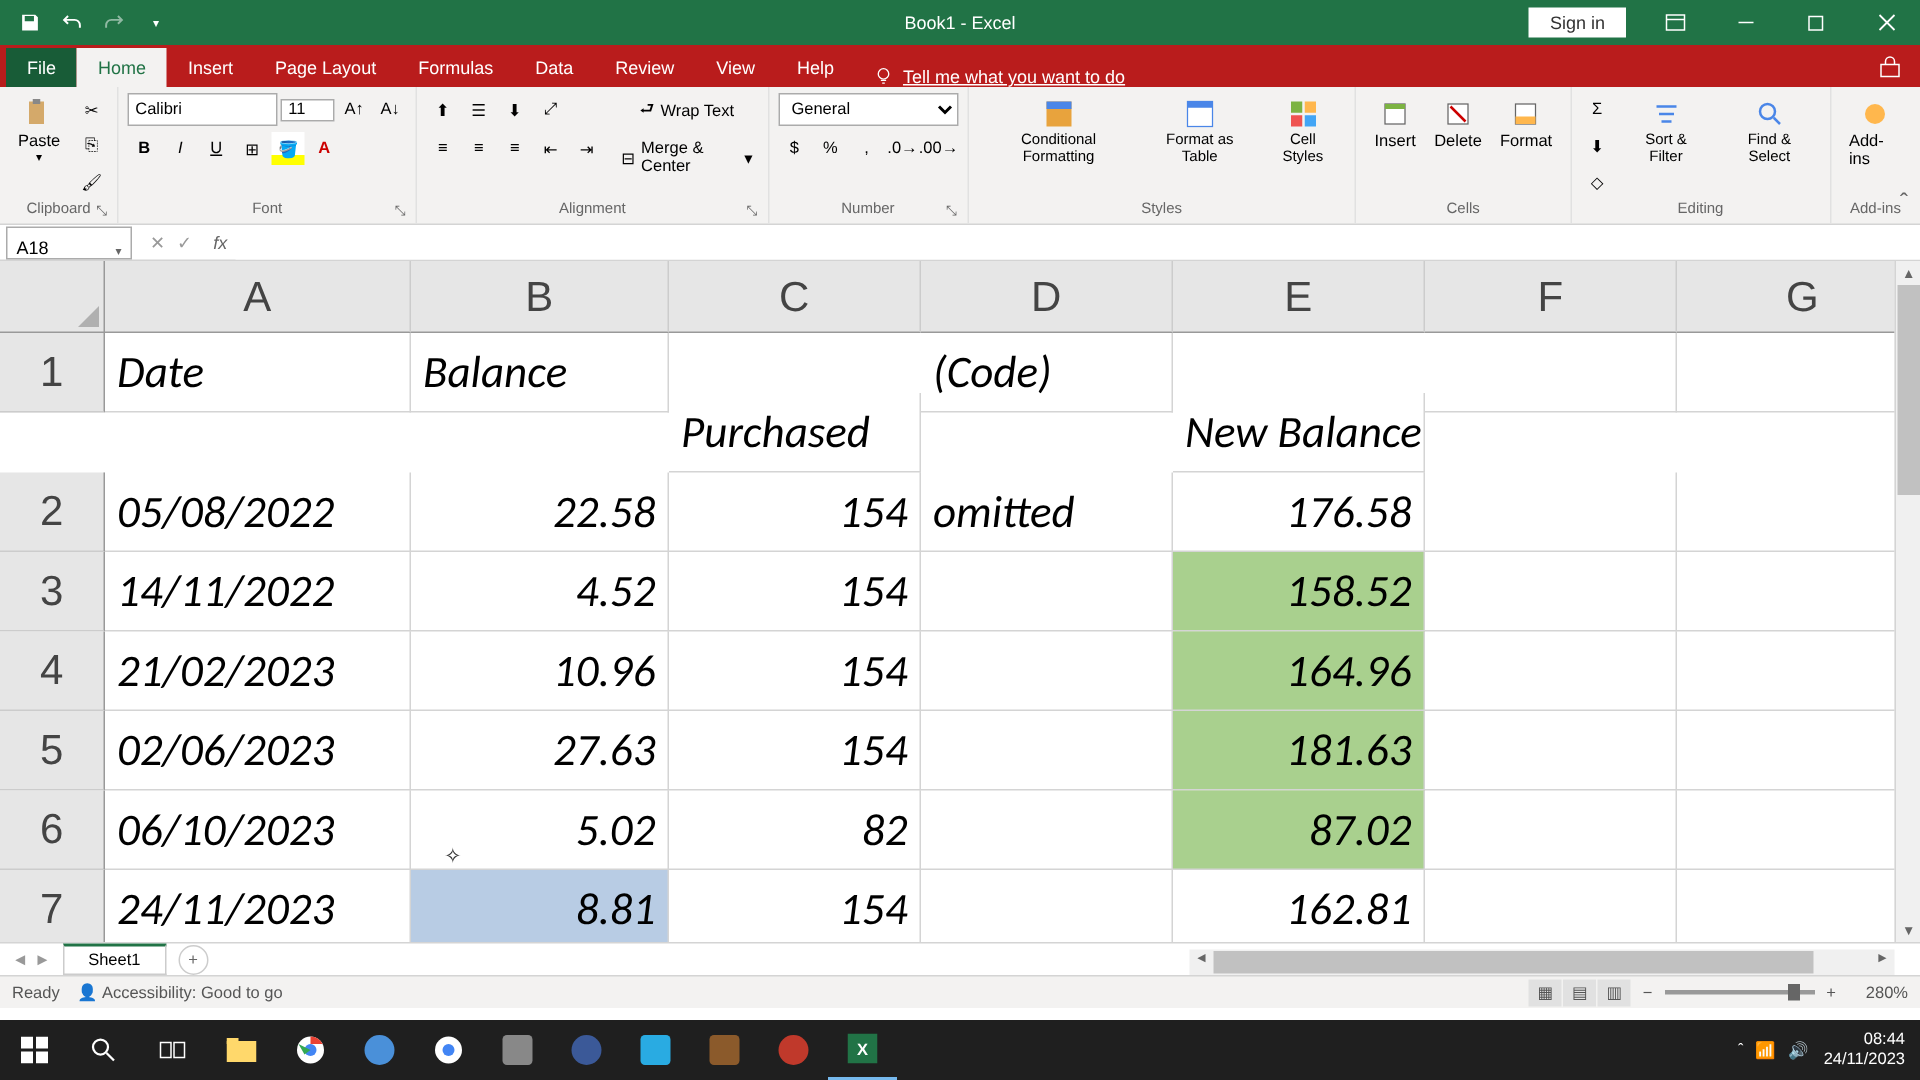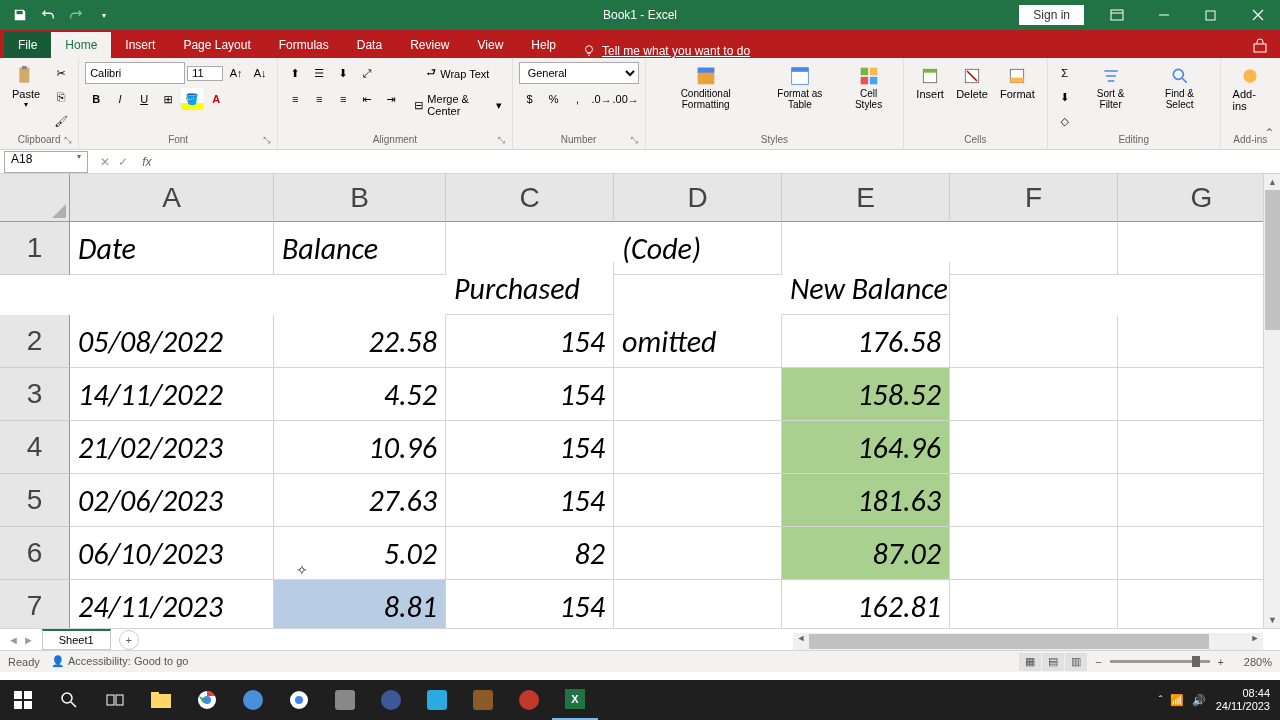--- a/index.html
+++ b/index.html
@@ -32,21 +32,21 @@
 .big-btn { display: flex; flex-direction: column; align-items: center; padding: 4px 6px; font-size: 11px; cursor: pointer; min-width: 40px; }
 .big-btn svg { width: 20px; height: 20px; margin-bottom: 2px; }
 .font-name { width: 100px; height: 22px; border: 1px solid #ababab; background: #fff; font-size: 11px; padding: 0 4px; }
 .font-size { width: 36px; height: 15px; border: 1px solid #ababab; background: #fff; font-size: 11px; padding: 0 4px; }
 .small-icon-btn { width: 22px; height: 22px; display: flex; align-items: center; justify-content: center; cursor: pointer; font-size: 11px; }
 .dialog-launcher { position: absolute; bottom: 2px; right: 2px; width: 12px; height: 12px; font-size: 9px; color: #666; cursor: pointer; }
 .collapse-ribbon { position: absolute; right: 8px; bottom: 4px; cursor: pointer; color: #666; }
 
 
 .formula-row { height: 24px; background: #fff; border-bottom: 1px solid #d4d4d4; display: flex; align-items: center; }
-.name-box { width: 84px; height: 22px; border: 1px solid #ababab; margin: 16px 4px; font-size: 12px; padding: 0 6px; display: flex; align-items: flex-start; justify-content: space-between; }
+.name-box { width: 84px; height: 22px; border: 1px solid #ababab; margin: 16px 4px; font-size: 12px; padding: 0 6px; display: flex; align-items: flex-end; justify-content: space-between; }
 .fx-btns { display: flex; gap: 8px; padding: 0 8px; color: #999; font-size: 12px; }
 .fx-label { font-style: italic; font-size: 12px; color: #666; padding: 0 6px; }
 .formula-input { flex: 1; border: none; outline: none; font-size: 12px; height: 100%; }
 
 
 .grid-wrap { position: relative; height: 454px; overflow: hidden; background: #fff; }
 .grid { display: grid; grid-template-columns: 70px 204px 172px 168px 168px 168px 168px 168px; }
 .corner { background: #e6e6e6; border-right: 1px solid #999; border-bottom: 1px solid #999; height: 48px; position: relative; }
 .corner::after { content: ''; position: absolute; right: 3px; bottom: 3px; border-style: solid; border-width: 0 0 14px 14px; border-color: transparent transparent #b0b0b0 transparent; }
 .col-head { background: #e6e6e6; border-right: 1px solid #ccc; border-bottom: 1px solid #999; height: 48px; display: flex; align-items: center; justify-content: center; font-size: 28px; color: #444; }

